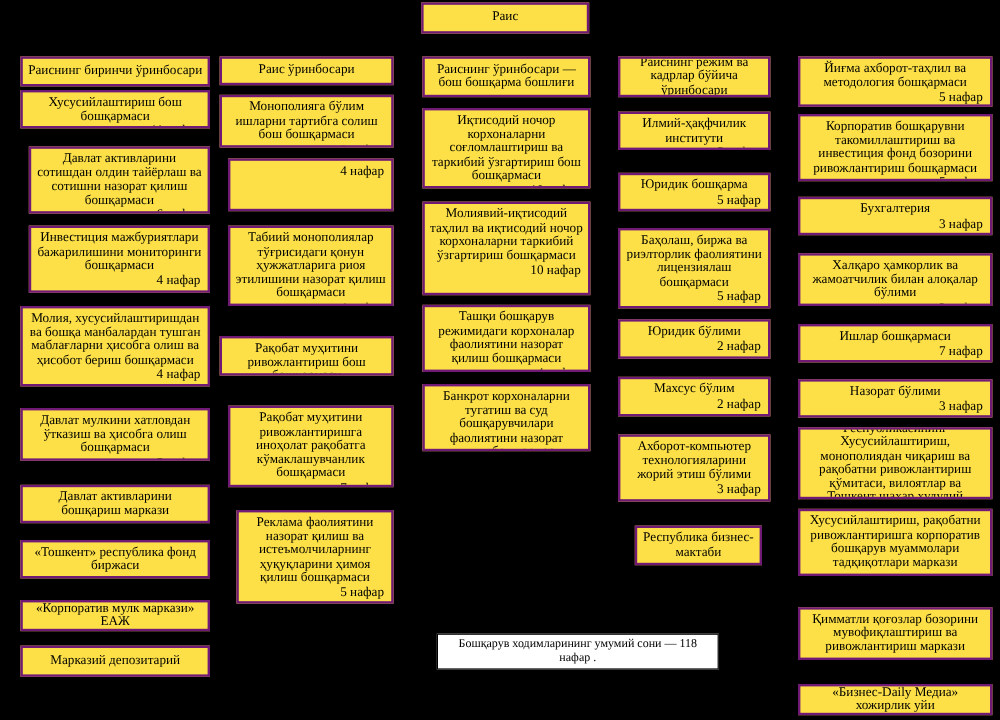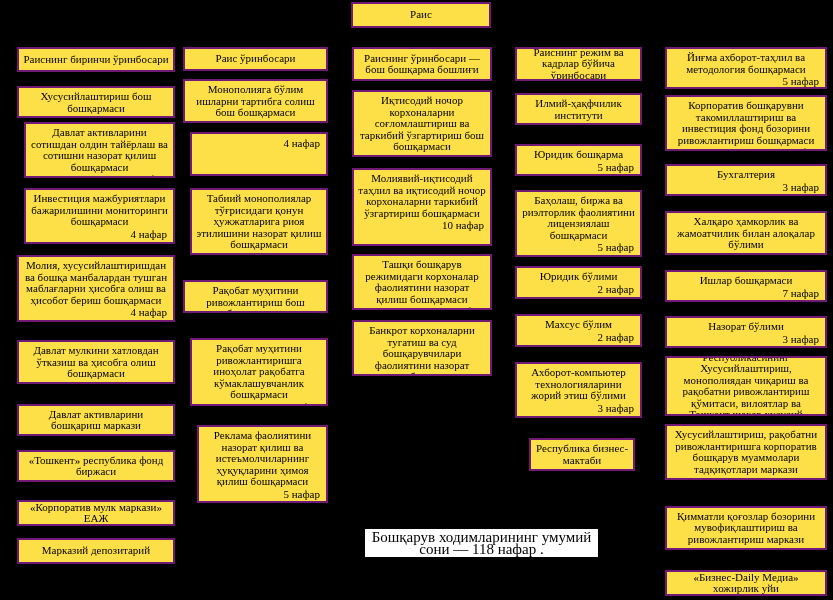--- a/index.html
+++ b/index.html
@@ -45,21 +45,21 @@
   .node.top-title {
     display: flex;
     align-items: center;
     justify-content: center;
   }
   .total {
     position: absolute;
     background: #ffffff;
     border: 1px solid #000000;
     box-sizing: border-box;
-    font-size: 15px;
+    font-size: 10px;
     line-height: 12px;
     text-align: center;
     display: flex;
     align-items: center;
     justify-content: center;
     padding: 2px 4px;
   }
 </style>
 </head>
 <body>
@@ -67,21 +67,21 @@
 <div class="canvas">
 
   <div class="node top-title" style="left:351px; top:2px; width:140px; height:26px;">
     <span class="title">Раис</span>
   </div>
 
   <div class="node top-title" style="left:17px; top:47px; width:158px; height:25px;">
     <span class="title">Раиснинг биринчи ўринбосари</span>
   </div>
 
-  <div class="node" style="left:17px; top:86px; width:158px; height:32px;font-family:Liberation Serif, serif;">
+  <div class="node" style="left:17px; top:75px; width:158px; height:32px;font-family:Liberation Serif, serif;">
     <span class="title">Хусусийлаштириш бош бошқармаси</span>
     <span class="count">11 нафар</span>
   </div>
 
   <div class="node" style="left:24px; top:122px; width:151px; height:56px;">
     <span class="title">Давлат активларини сотишдан олдин тайёрлаш ва сотишни назорат қилиш бошқармаси</span>
     <span class="count">6 нафар</span>
   </div>
 
   <div class="node" style="left:24px; top:188px; width:151px; height:56px;">

